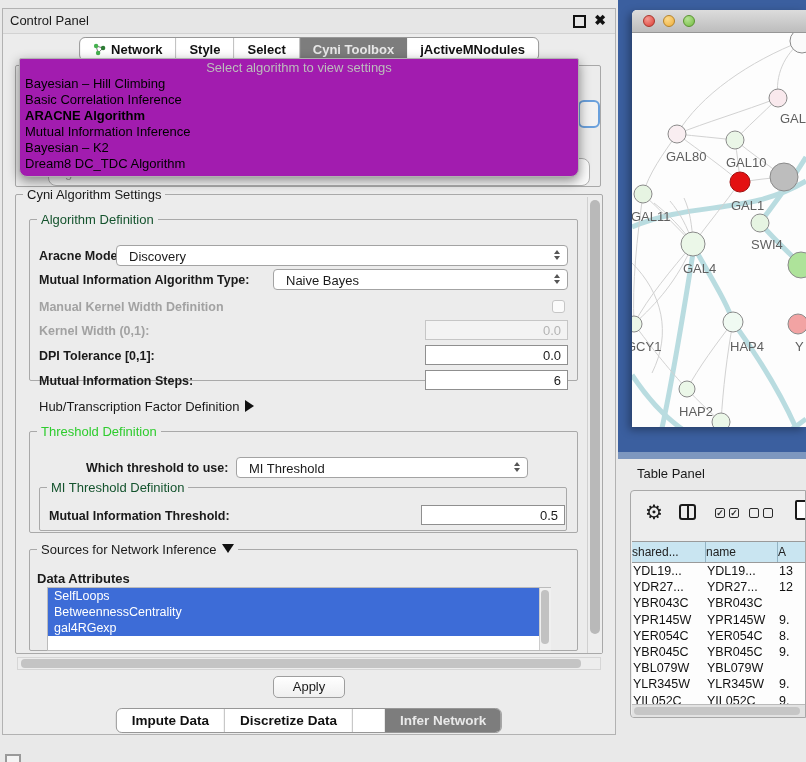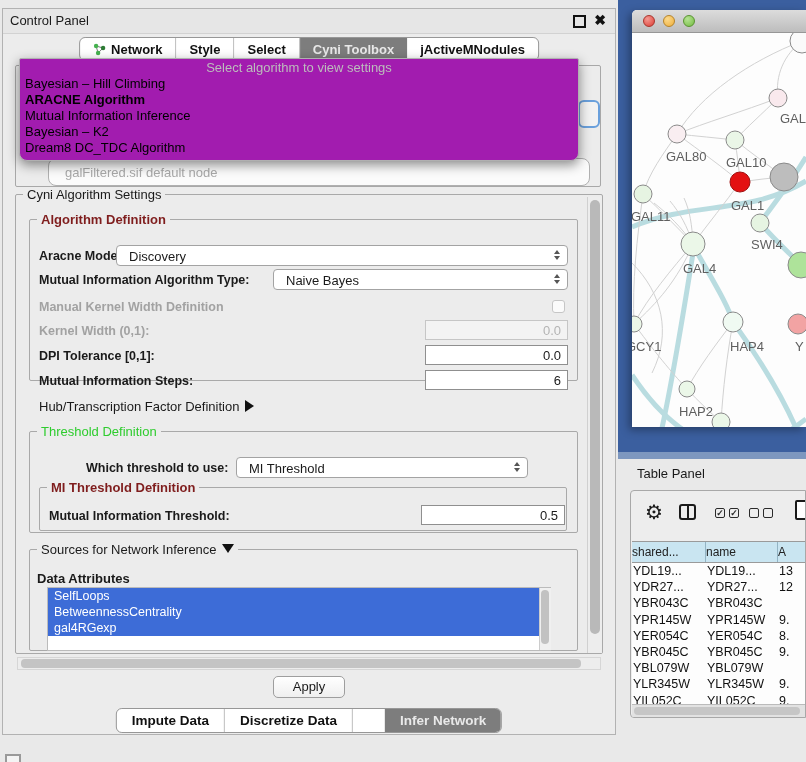--- a/index.html
+++ b/index.html
@@ -33,21 +33,21 @@
   .algo-popup{position:absolute;left:16px;top:49px;width:560px;background:#a21caf;
     border:1px solid #b0b0b0;border-radius:2px 2px 8px 8px;box-shadow:0 4px 12px rgba(0,0,0,.45);
     z-index:10;padding-bottom:4px;box-sizing:border-box;}
   .dd-placeholder{height:17px;line-height:17px;text-align:center;font-size:13px;color:#bcbcbc;}
   .dd-item{height:16px;line-height:16px;font-size:13px;padding-left:5px;color:#000;white-space:nowrap;}
   .dd-bold{font-weight:bold;}
   
   .groupbox{position:absolute;border:1px solid #a9a9a9;border-radius:2px;box-sizing:border-box;}
   .group-label{position:absolute;top:-8px;left:7px;background:#ececec;padding:0 4px;font-size:13px;
     white-space:nowrap;}
-  .lbl-blue{color:#7f1d1d;font-weight:bold;}
+  .lbl-blue{color:#14532d;}
   .lbl-green{color:#2ecc2e;}
   .fld-label{position:absolute;font-size:12.5px;font-weight:bold;color:#1a1a1a;white-space:nowrap;}
   .fld-label.disabled{color:#a2a2a2;}
   .plain-label{position:absolute;font-size:13px;color:#1a1a1a;white-space:nowrap;}
   
   .combo{position:absolute;background:#fff;border:1px solid #a3a3a3;border-radius:4px;height:21px;
     box-sizing:border-box;font-size:13px;}
   .combo .val{position:absolute;left:12px;top:3px;white-space:nowrap;}
   .combo .arrows{position:absolute;right:7px;top:4px;display:flex;flex-direction:column;gap:2px;}
   .combo .arrows i{display:block;width:0;height:0;border-left:3.5px solid transparent;
@@ -170,20 +170,21 @@
     <div class="behind-combo">
       <span class="behind-combo-text">galFiltered.sif default node</span>
     </div>
     <div class="focus-combo"></div>
   </div>
 
   <div class="algo-popup">
     <div class="dd-placeholder">Select algorithm to view settings</div>
     <div>
         <div class="dd-item">Bayesian – Hill Climbing</div>
+        <div class="dd-item">Basic Correlation Inference</div>
         <div class="dd-item dd-bold">ARACNE Algorithm</div>
         <div class="dd-item">Mutual Information Inference</div>
         <div class="dd-item">Bayesian – K2</div>
         <div class="dd-item">Dream8 DC_TDC Algorithm</div>
       </div>
   </div>
 
   <div class="groupbox" style="left:12px;top:185px;width:588px;height:460px;">
     <span class="group-label">Cyni Algorithm Settings</span>
   </div>

